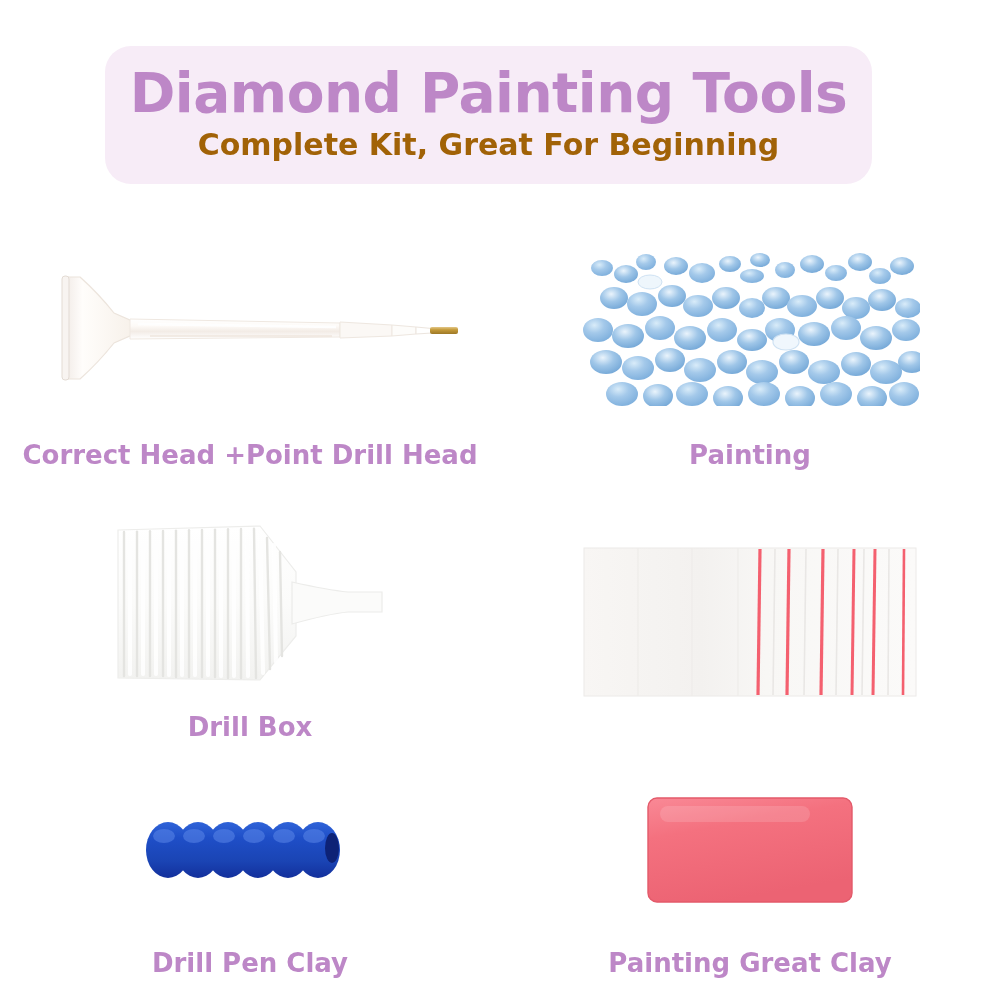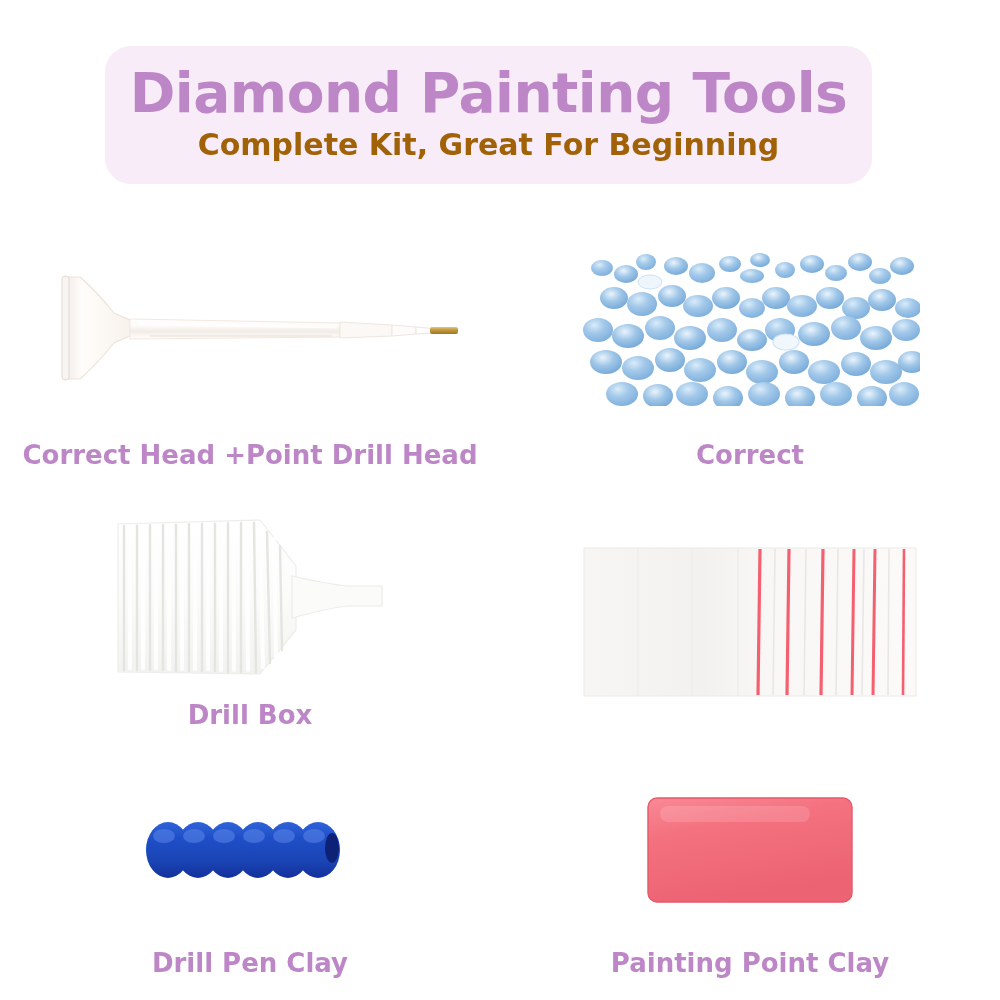--- a/index.html
+++ b/index.html
@@ -77,21 +77,21 @@
   .item-label {
     color: #bd87c7;
     font-size: 26px;
     font-weight: bold;
     white-space: nowrap;
     text-align: center;
   }
   
   #cell-pen   .item-label { margin-bottom: 22px; }
   #cell-diamond .item-label { margin-bottom: 22px; }
-  #cell-box   .item-label { margin-bottom: 22px; }
+  #cell-box   .item-label { margin-bottom: 10px; }
   #cell-bag   .item-label { margin-bottom: 22px; }
   #cell-grip  .item-label { margin-bottom: 34px; }
   #cell-clay  .item-label { margin-bottom: 34px; }
 
   svg { display: block; overflow: visible; }
 </style>
 </head>
 <body>
 
 <div id="header-panel">
@@ -220,21 +220,21 @@
           <ellipse cx="112" cy="148" rx="16" ry="12" fill="url(#bead)"></ellipse>
           <ellipse cx="148" cy="152" rx="15" ry="12" fill="url(#bead2)"></ellipse>
           <ellipse cx="184" cy="148" rx="16" ry="12" fill="url(#bead)"></ellipse>
           <ellipse cx="220" cy="152" rx="15" ry="12" fill="url(#bead2)"></ellipse>
           <ellipse cx="256" cy="148" rx="16" ry="12" fill="url(#bead)"></ellipse>
           <ellipse cx="292" cy="152" rx="15" ry="12" fill="url(#bead2)"></ellipse>
           <ellipse cx="324" cy="148" rx="15" ry="12" fill="url(#bead)"></ellipse>
         </g>
       </svg>
     </div>
-    <div class="item-label">Correct</div>
+    <div class="item-label">Painting</div>
   </div>
 
   <div class="grid-cell" id="cell-box">
     <div class="art-area">
       <svg width="300" height="180" viewBox="0 0 300 180">
         <defs>
           <linearGradient id="trayGrad" x1="0" y1="0" x2="0" y2="1">
             <stop offset="0%" stop-color="#ffffff"></stop>
             <stop offset="50%" stop-color="#fbfbfa"></stop>
             <stop offset="100%" stop-color="#f2f2f0"></stop>
@@ -359,16 +359,16 @@
           <linearGradient id="clayGrad" x1="0" y1="0" x2="0.35" y2="1">
             <stop offset="0%" stop-color="#f98996"></stop>
             <stop offset="35%" stop-color="#f4717f"></stop>
             <stop offset="100%" stop-color="#ec6373"></stop>
           </linearGradient>
         </defs>
         <rect x="8" y="8" width="204" height="104" rx="9" fill="url(#clayGrad)" stroke="#e35a6a" stroke-width="1.4"></rect>
         <rect x="20" y="16" width="150" height="16" rx="8" fill="#ffffff" opacity="0.14"></rect>
       </svg>
     </div>
-    <div class="item-label">Painting Point Clay</div>
+    <div class="item-label">Painting Great Clay</div>
   </div>
 
 </div>
 
 </body></html>

